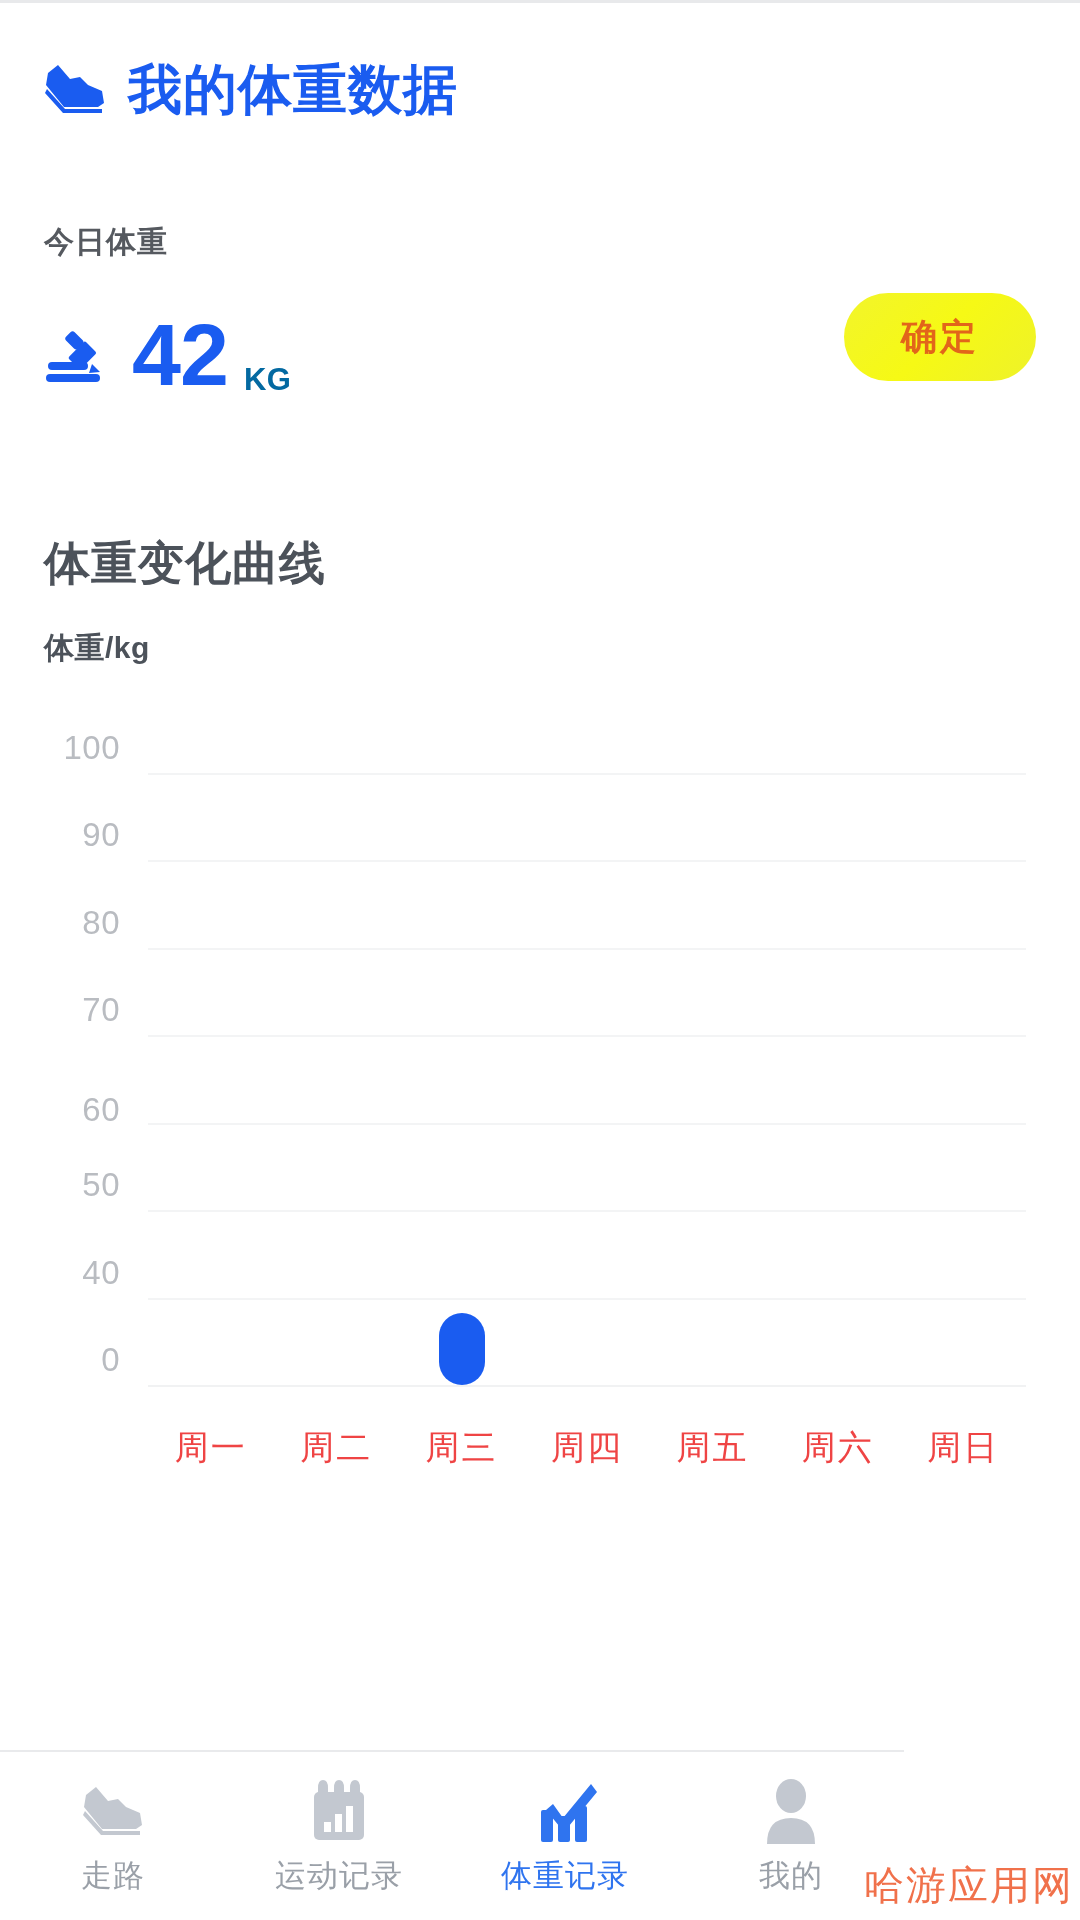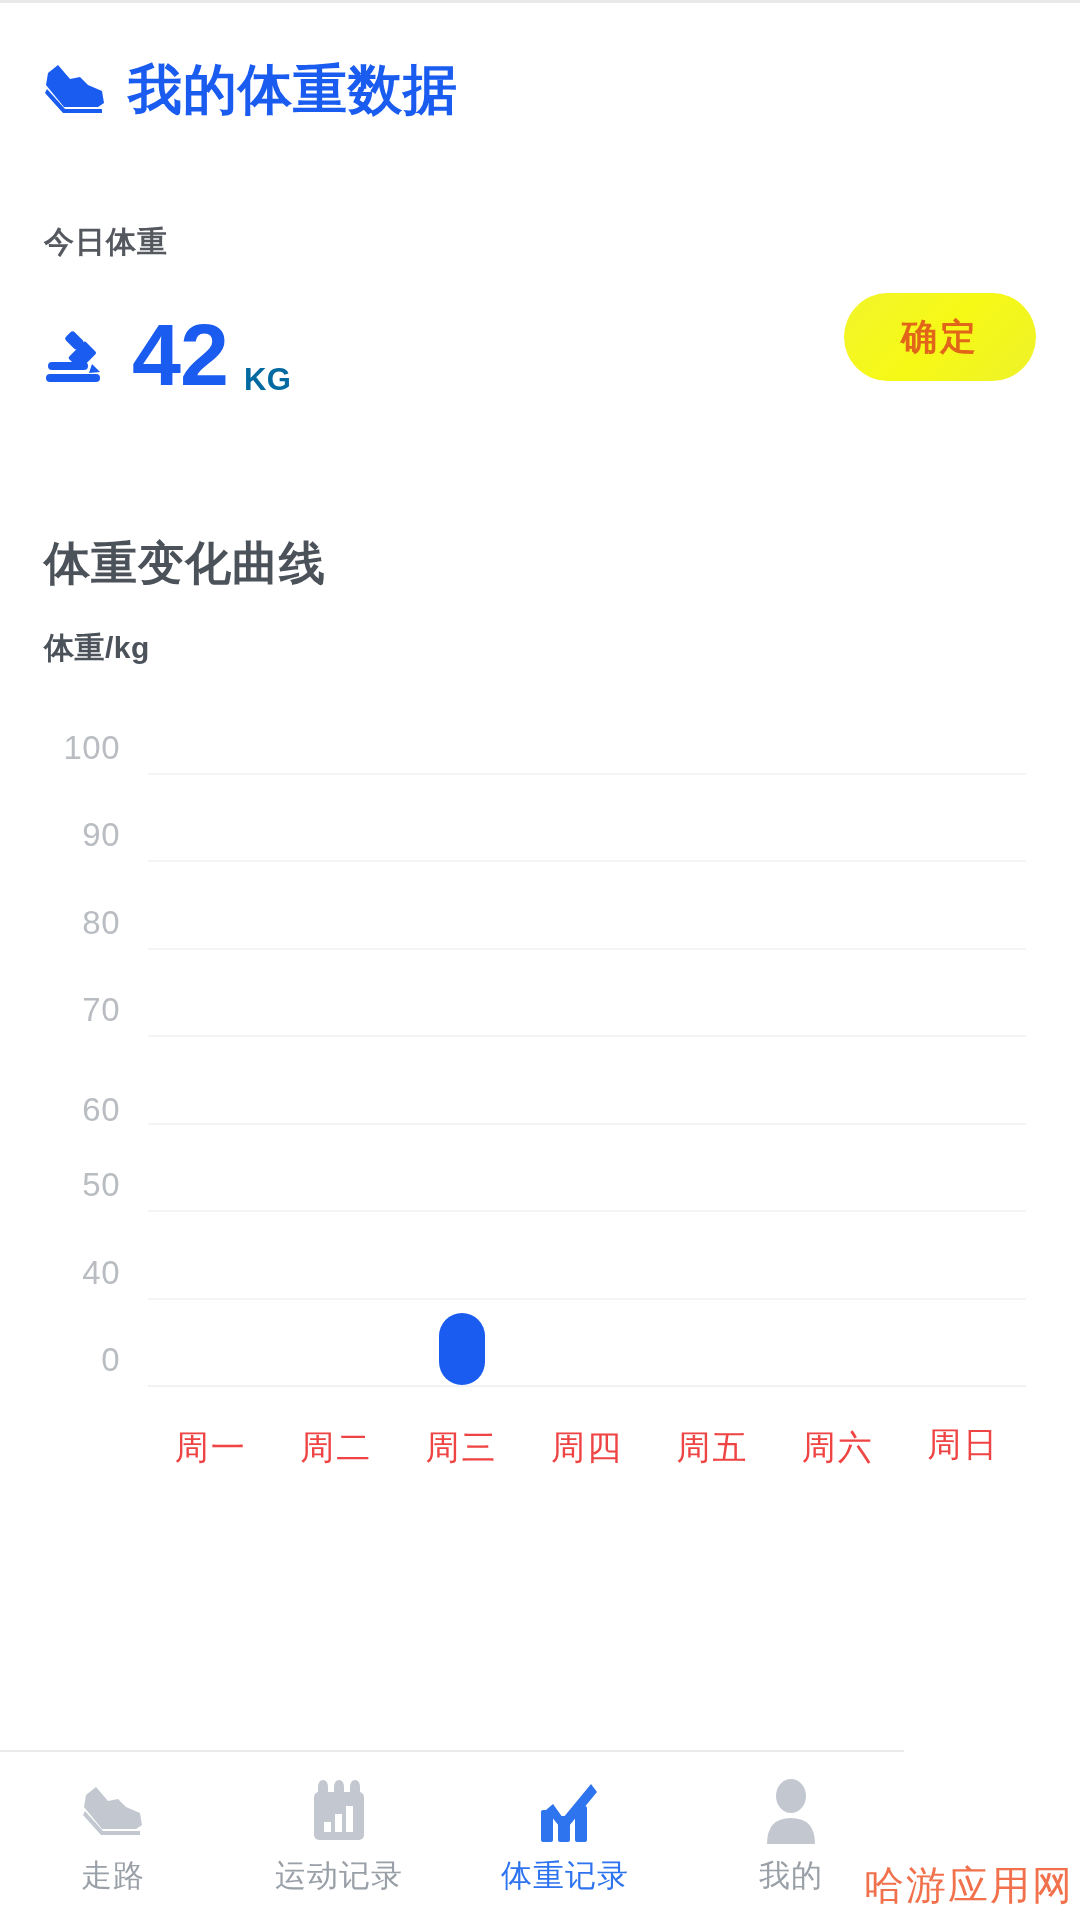--- a/index.html
+++ b/index.html
@@ -294,21 +294,21 @@
       <div class="ytick" style="top: 570px; left: -148px;">0</div>
       <div class="bar" style="left: 290.571px; top: 539.871px; height: 72.1286px; background: rgb(26, 92, 240);"></div>
     </div>
   <div class="xlabels" id="xlabels">
       <div class="xlabel" style="left: 62.7143px;">周一</div>
       <div class="xlabel" style="left: 188.143px;">周二</div>
       <div class="xlabel" style="left: 313.571px;">周三</div>
       <div class="xlabel" style="left: 439px;">周四</div>
       <div class="xlabel" style="left: 564.429px;">周五</div>
       <div class="xlabel" style="left: 689.857px;">周六</div>
-      <div class="xlabel" style="left: 815.286px; font-family: Liberation Mono, monospace;">周日</div>
+      <div class="xlabel" style="left: 815.286px;">周日</div>
     </div>
 </div>
 
 <div class="tabbar" id="tabbar">
     <div class="tab">
       <div class="tab-icon">
         <svg viewBox="0 0 62 52" width="62" height="52">
           <path d="M4 10 L14 2 L26 16 L36 14 L44 22 L58 28 L60 40 L54 44 L20 44 L2 22 Z" fill="#c3c8d0"></path>
           <path d="M3 26 L21 46 L58 46 L58 50 L19 50 L1 30 Z" fill="#c3c8d0"></path>
         </svg>

